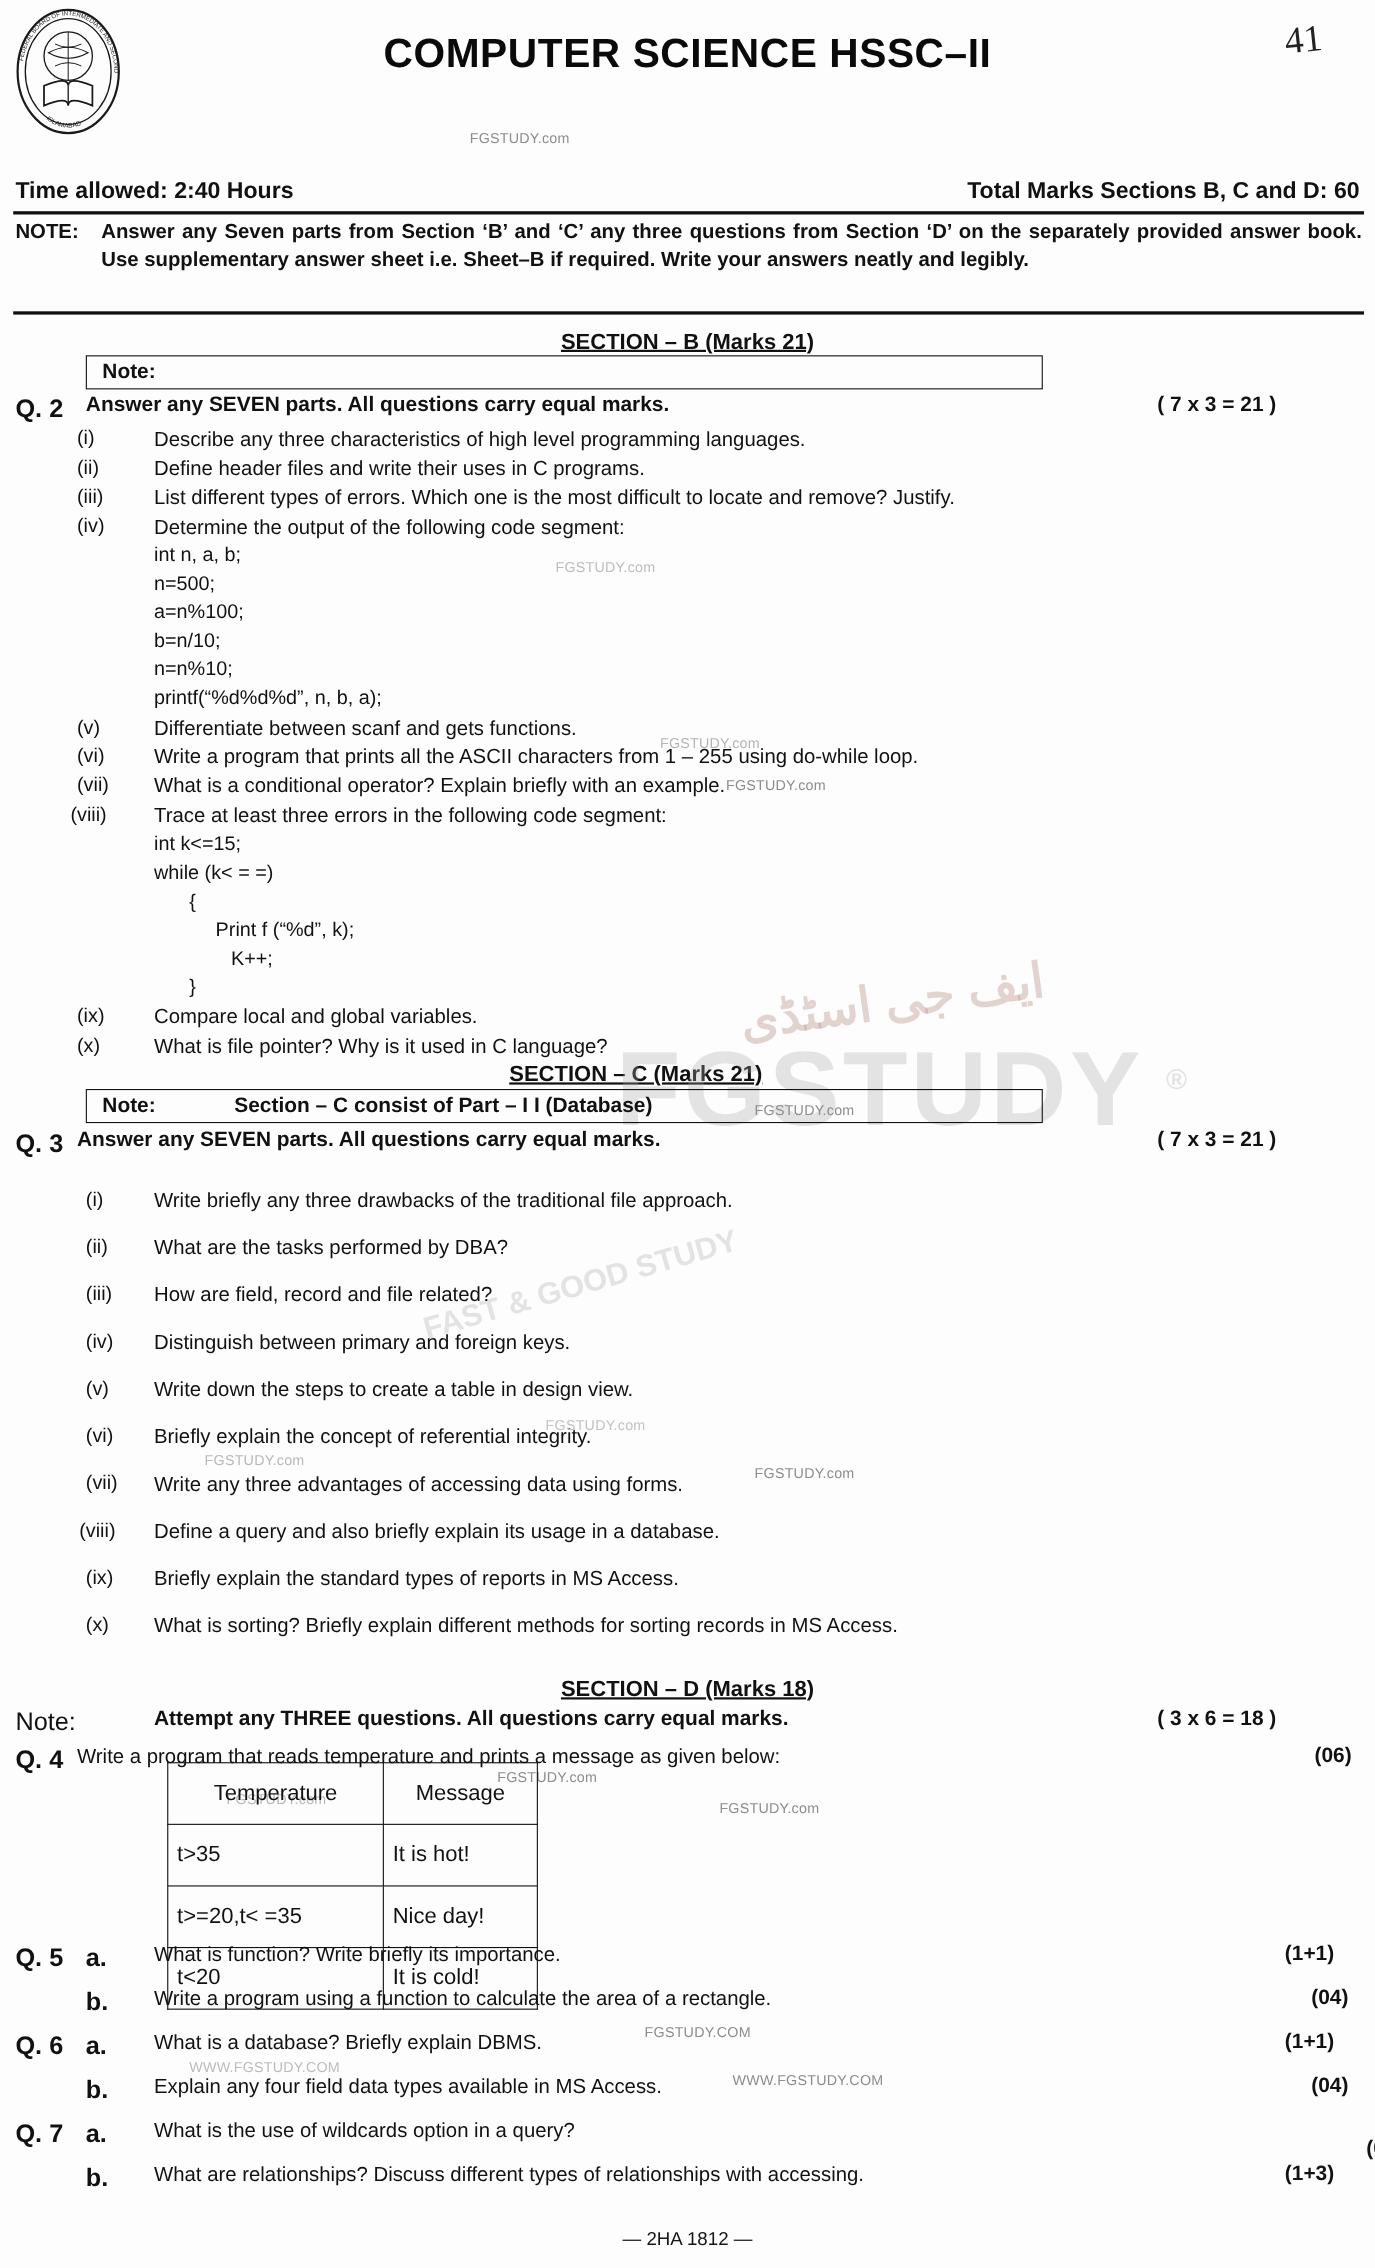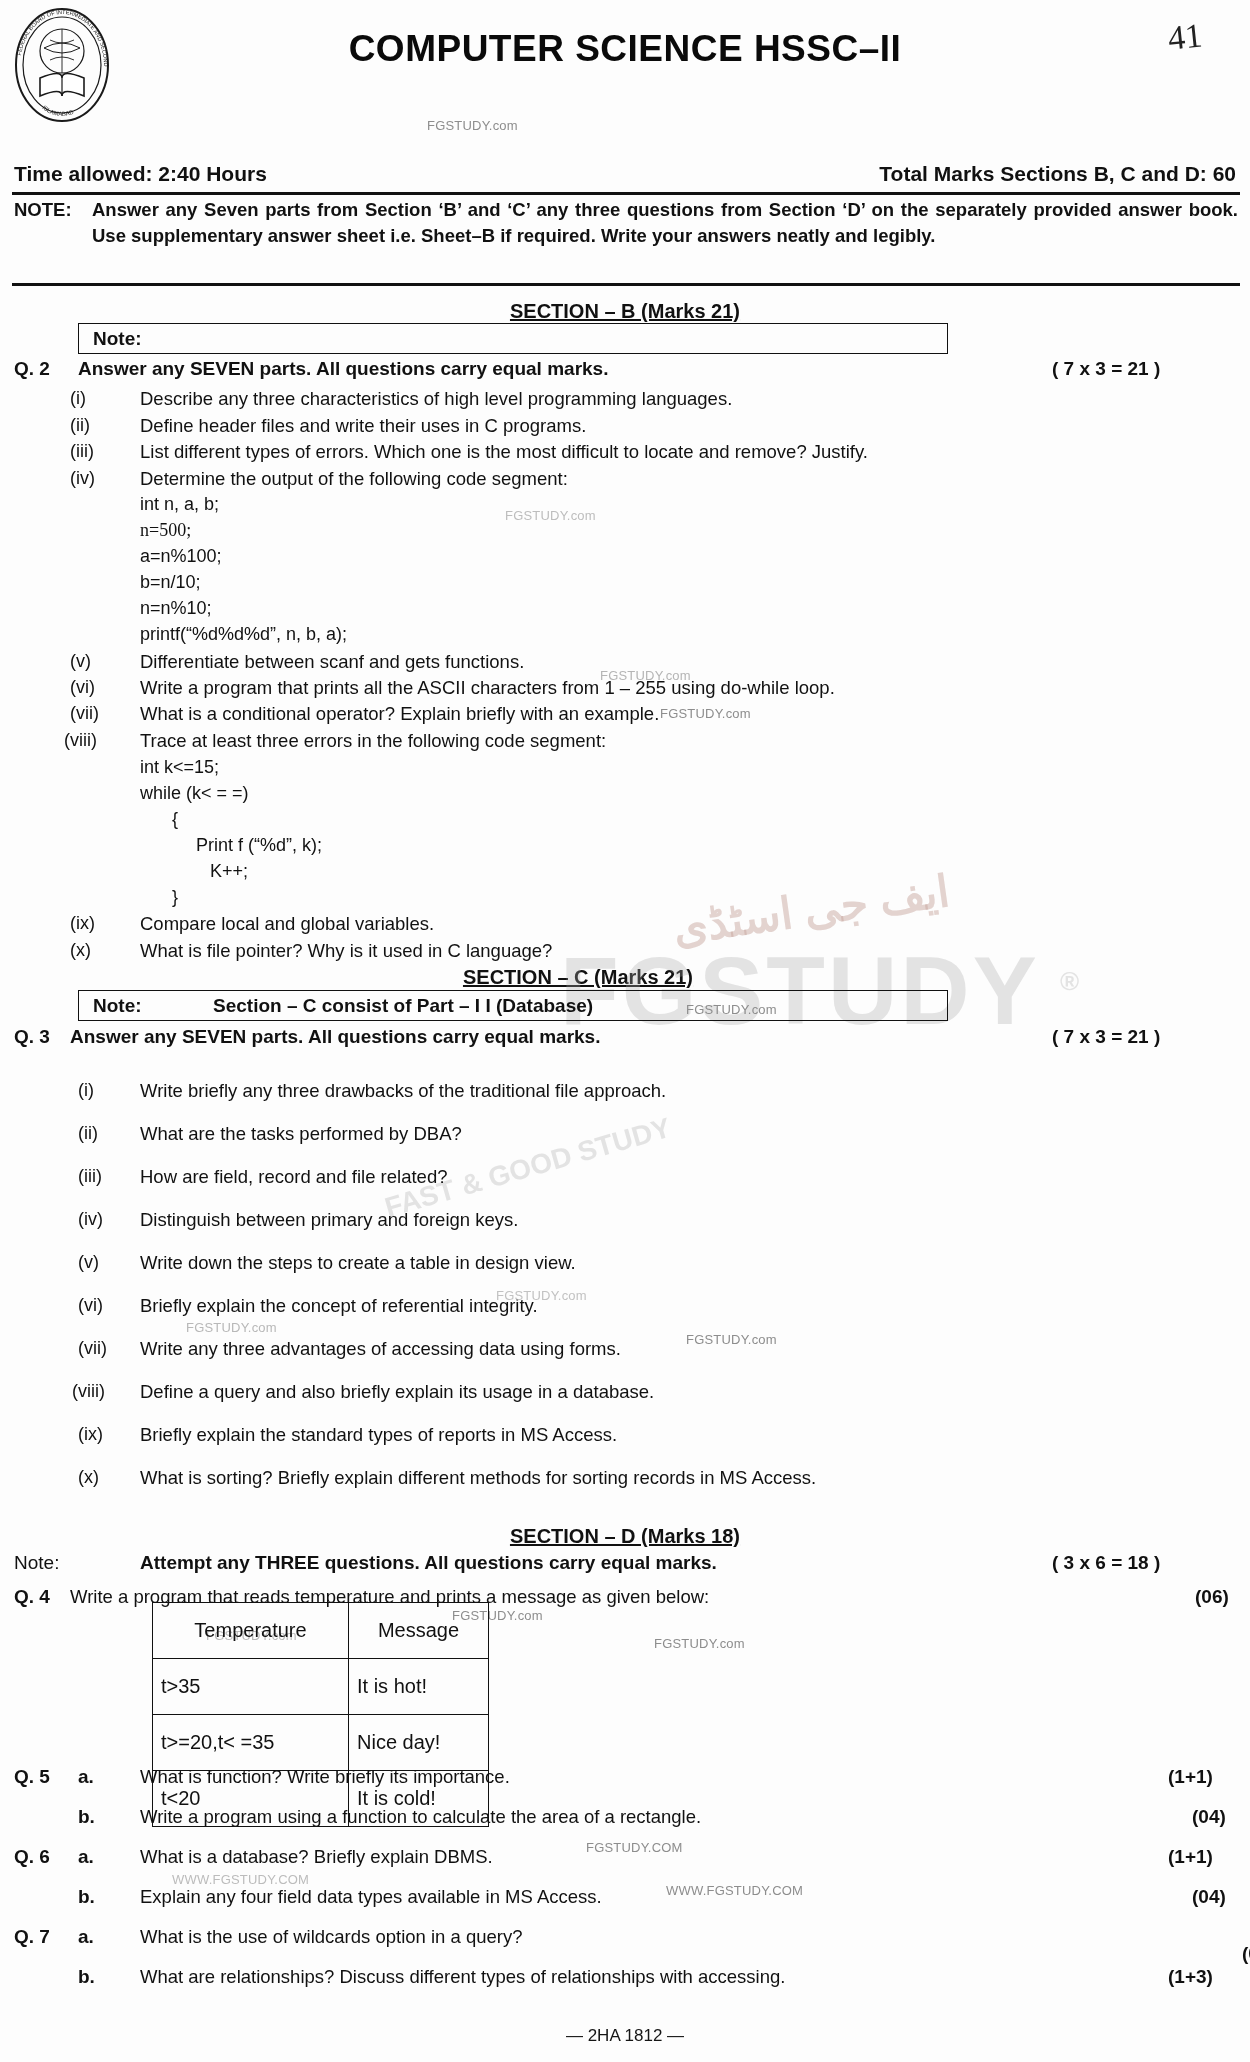--- a/index.html
+++ b/index.html
@@ -123,21 +123,21 @@
     border: 1.5px solid #111;
     box-sizing: border-box;
     height: 31px;
     display: flex;
     align-items: center;
     font-size: 19px;
     font-weight: bold;
   }
   .note-box .nbx-label { margin-left: 14px; width: 120px; }
   .note-box .nbx-text  { }
-  .qnum { position: absolute; font-weight: bold; font-size: 19px; }
+  .qnum { position: absolute; font-weight: bold; font-size: 23px; }
   .qlead { position: absolute; font-weight: bold; font-size: 19px; }
   .qmarks { position: absolute; font-weight: bold; font-size: 19px; }
 
   .item-num {
     position: absolute;
     font-size: 18px;
   }
   .item-text {
     position: absolute;
     font-size: 18.5px;
@@ -262,21 +262,21 @@
   <div class="item-num" style="left:70px;  top:415px;">(ii)</div>
   <div class="item-text" style="left:140px; top:415px;">Define header files and write their uses in C programs.</div>
 
   <div class="item-num" style="left:70px;  top:441px;">(iii)</div>
   <div class="item-text" style="left:140px; top:441px;">List different types of errors. Which one is the most difficult to locate and remove? Justify.</div>
 
   <div class="item-num" style="left:70px;  top:468px;">(iv)</div>
   <div class="item-text" style="left:140px; top:468px;">Determine the output of the following code segment:</div>
 
   <div class="code-line" style="left:140px; top:494px;">int n, a, b;</div>
-  <div class="code-line" style="left:140px; top:520px;font-family:Liberation Serif, serif;">n=500;</div>
+  <div class="code-line" style="left:140px; top:520px;">n=500;</div>
   <div class="code-line" style="left:140px; top:546px;">a=n%100;</div>
   <div class="code-line" style="left:140px; top:572px;">b=n/10;</div>
   <div class="code-line" style="left:140px; top:598px;">n=n%10;</div>
   <div class="code-line" style="left:140px; top:624px;">printf(“%d%d%d”, n, b, a);</div>
 
   <div class="item-num" style="left:70px;  top:651px;">(v)</div>
   <div class="item-text" style="left:140px; top:651px;">Differentiate between scanf and gets functions.</div>
 
   <div class="item-num" style="left:70px;  top:677px;">(vi)</div>
   <div class="item-text" style="left:140px; top:677px;">Write a program that prints all the ASCII characters from 1 – 255 using do-while loop.</div>

